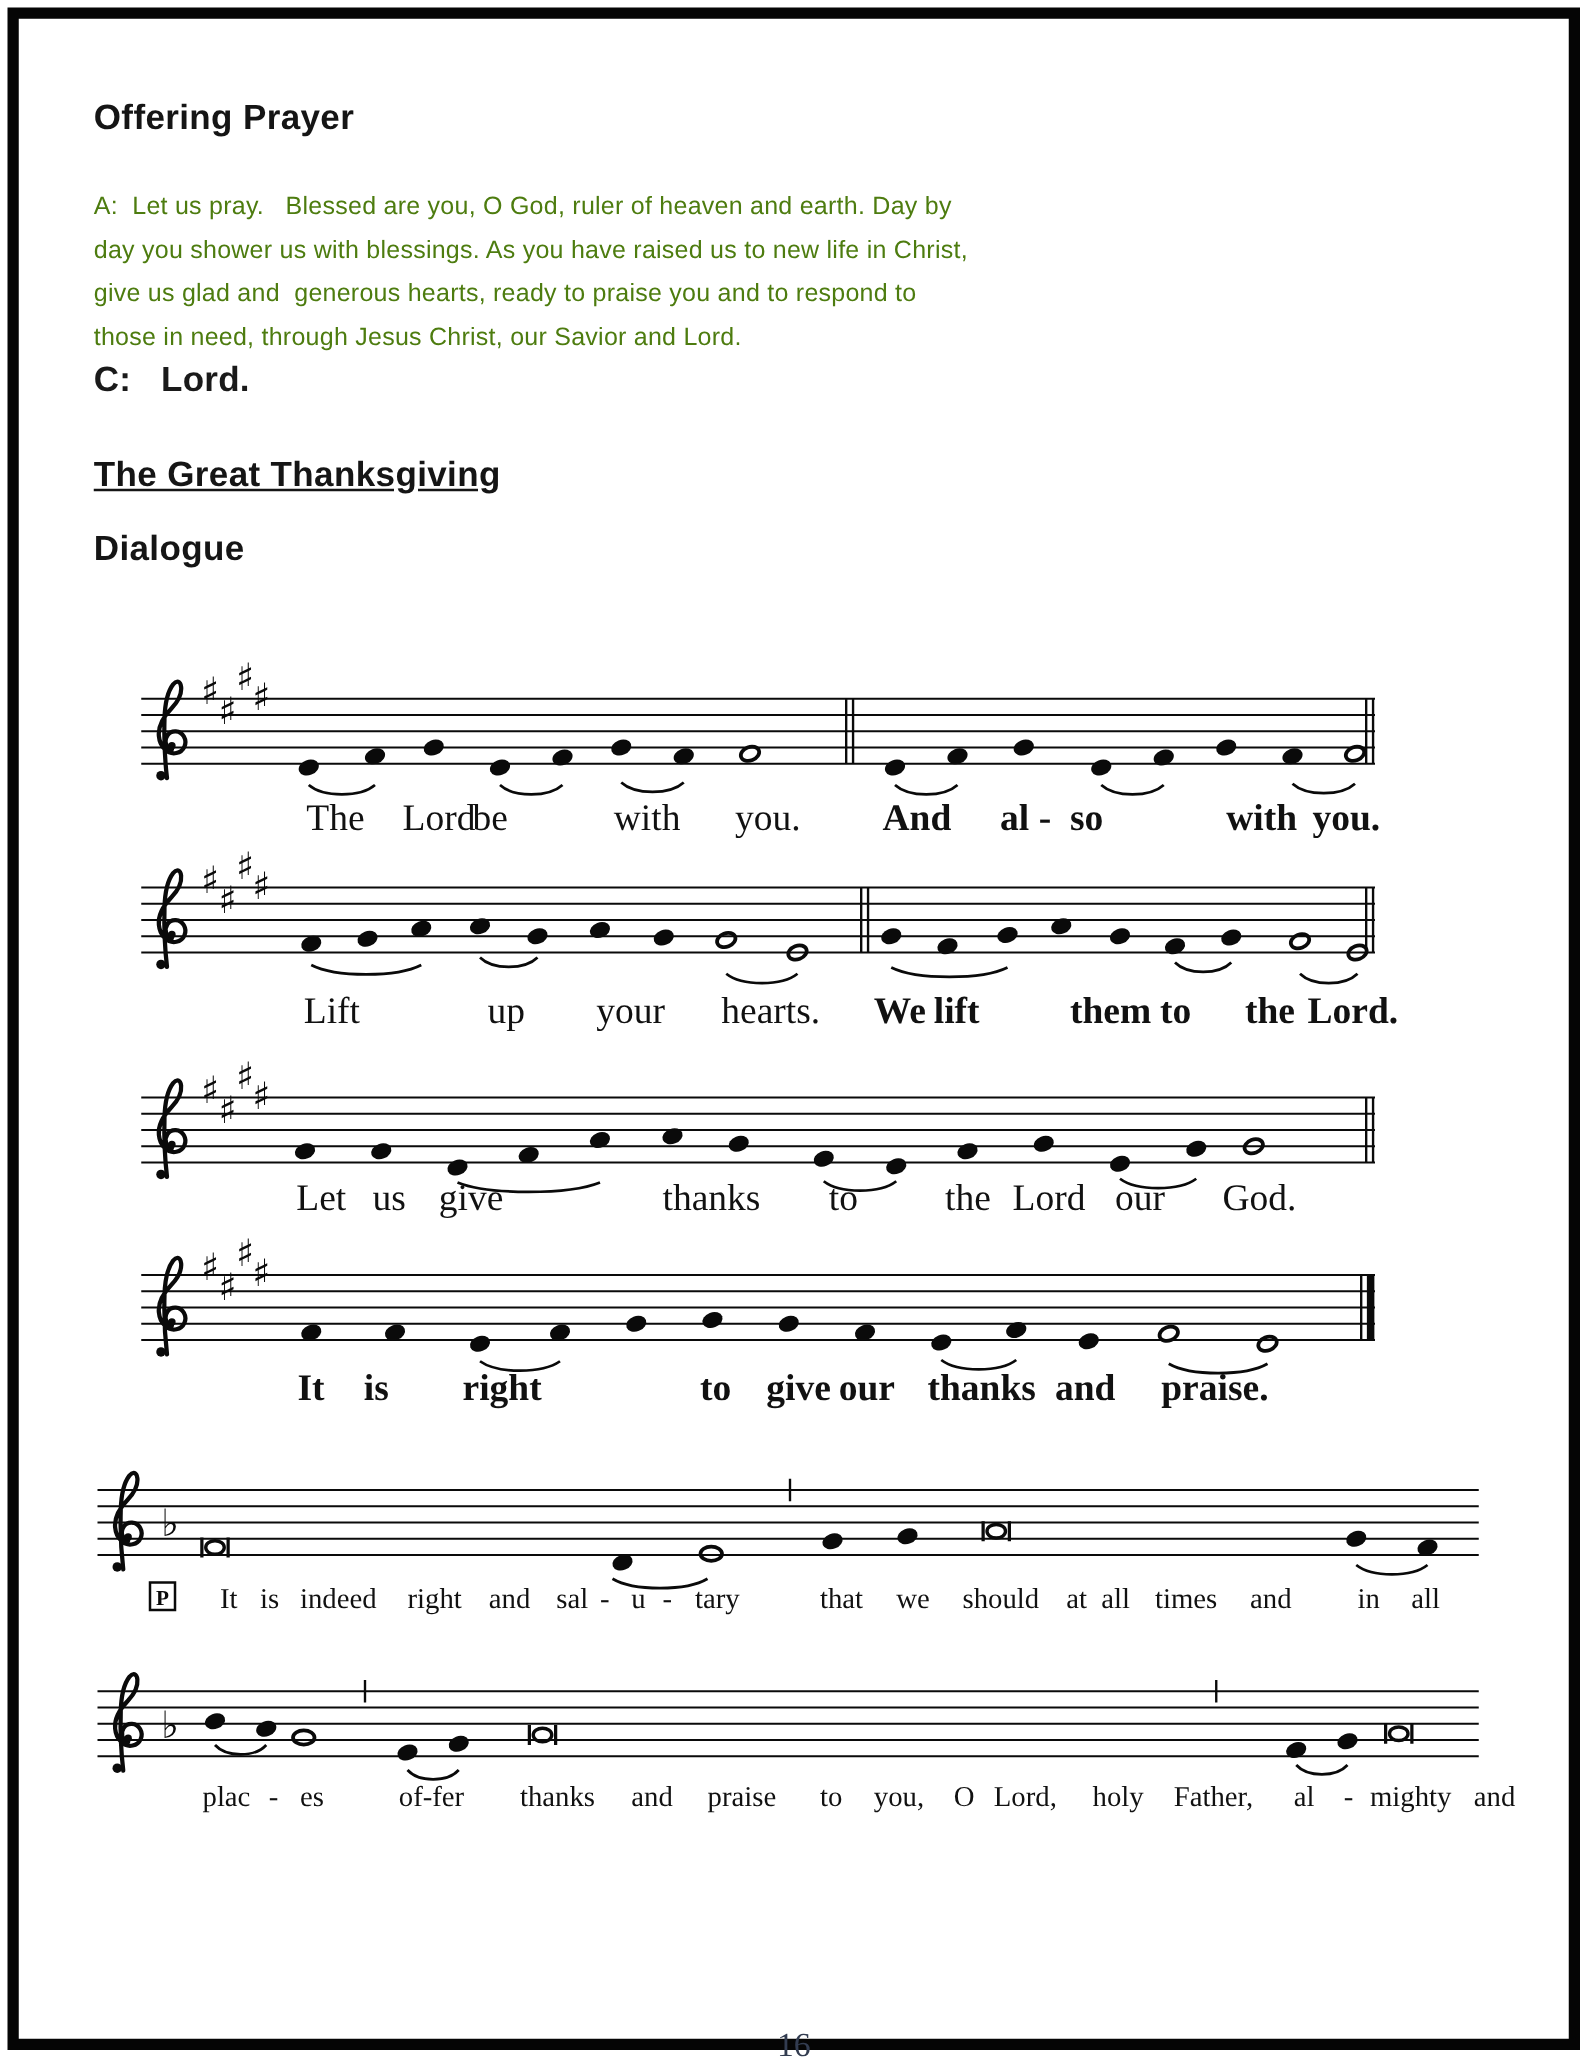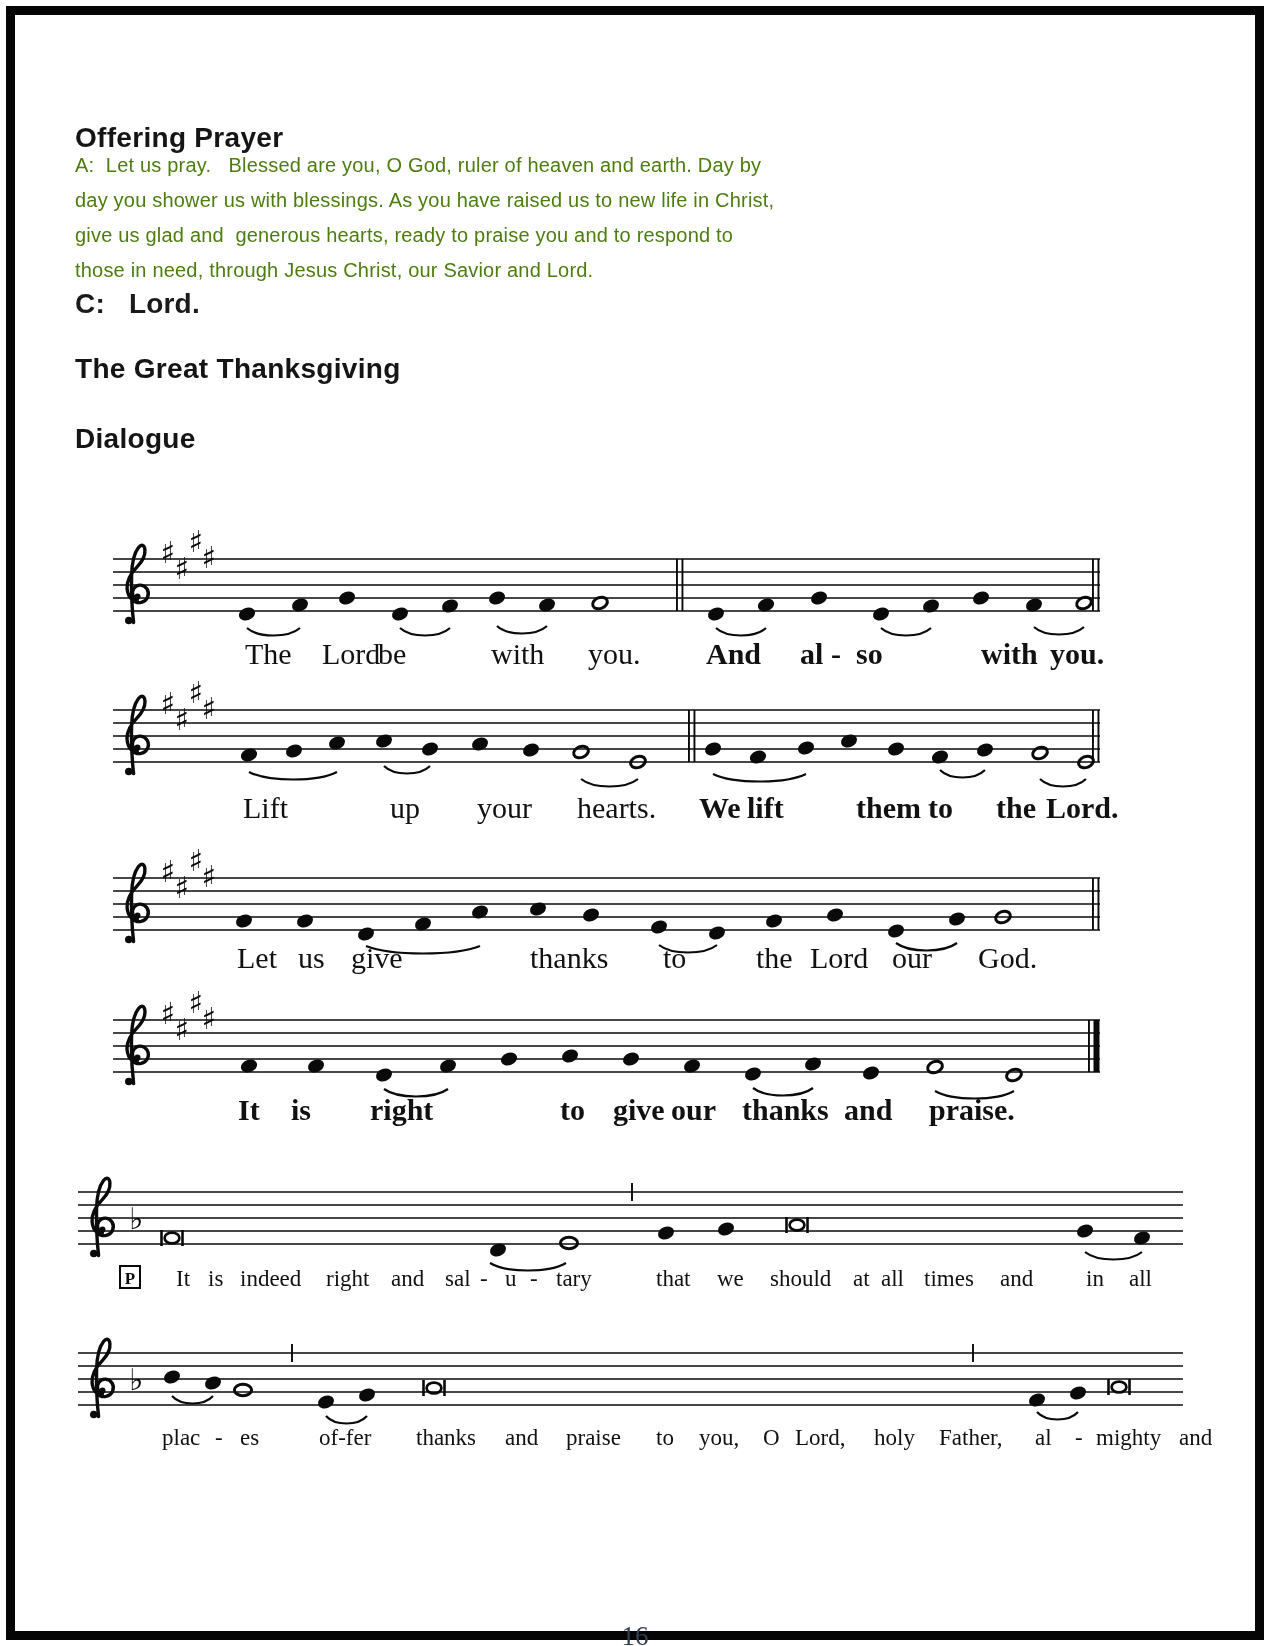--- a/index.html
+++ b/index.html
@@ -13,22 +13,22 @@
   .frame{
     position:absolute;inset:6px;
     border:9px solid #050505;
     pointer-events:none;
   }
   .heading{
     position:absolute;left:75px;
     font-size:28px;font-weight:700;color:#151515;
     letter-spacing:.3px;white-space:pre;
   }
-  .h-offering{top:78px;margin-top:44px;}
-  .h-tgt{top:353px;}
+  .h-offering{top:78px;}
+  .h-tgt{top:364px;text-decoration:underline;}
   .h-dialogue{top:423px;text-align:center;}
   .prayer{
     position:absolute;left:75px;top:148px;width:1060px;
     font-size:20px;line-height:35px;color:#4d7c0f;
     letter-spacing:.2px;white-space:pre-wrap;
   }
   .amen{
     position:absolute;left:75px;top:288px;
     font-size:28px;font-weight:700;color:#1a1a1a;
     letter-spacing:.2px;white-space:pre;

